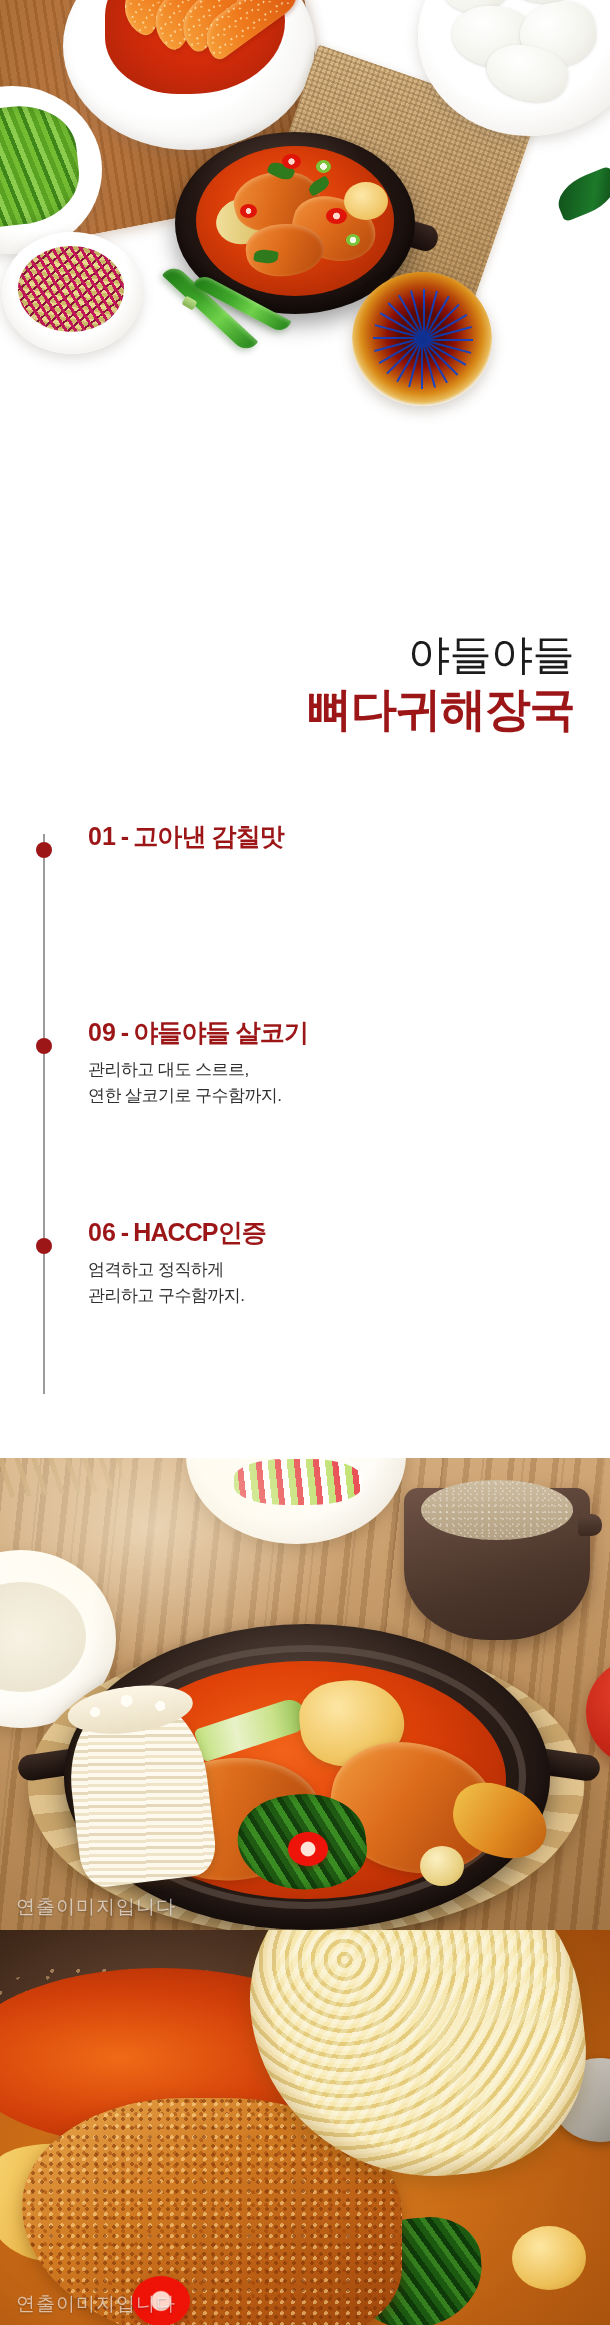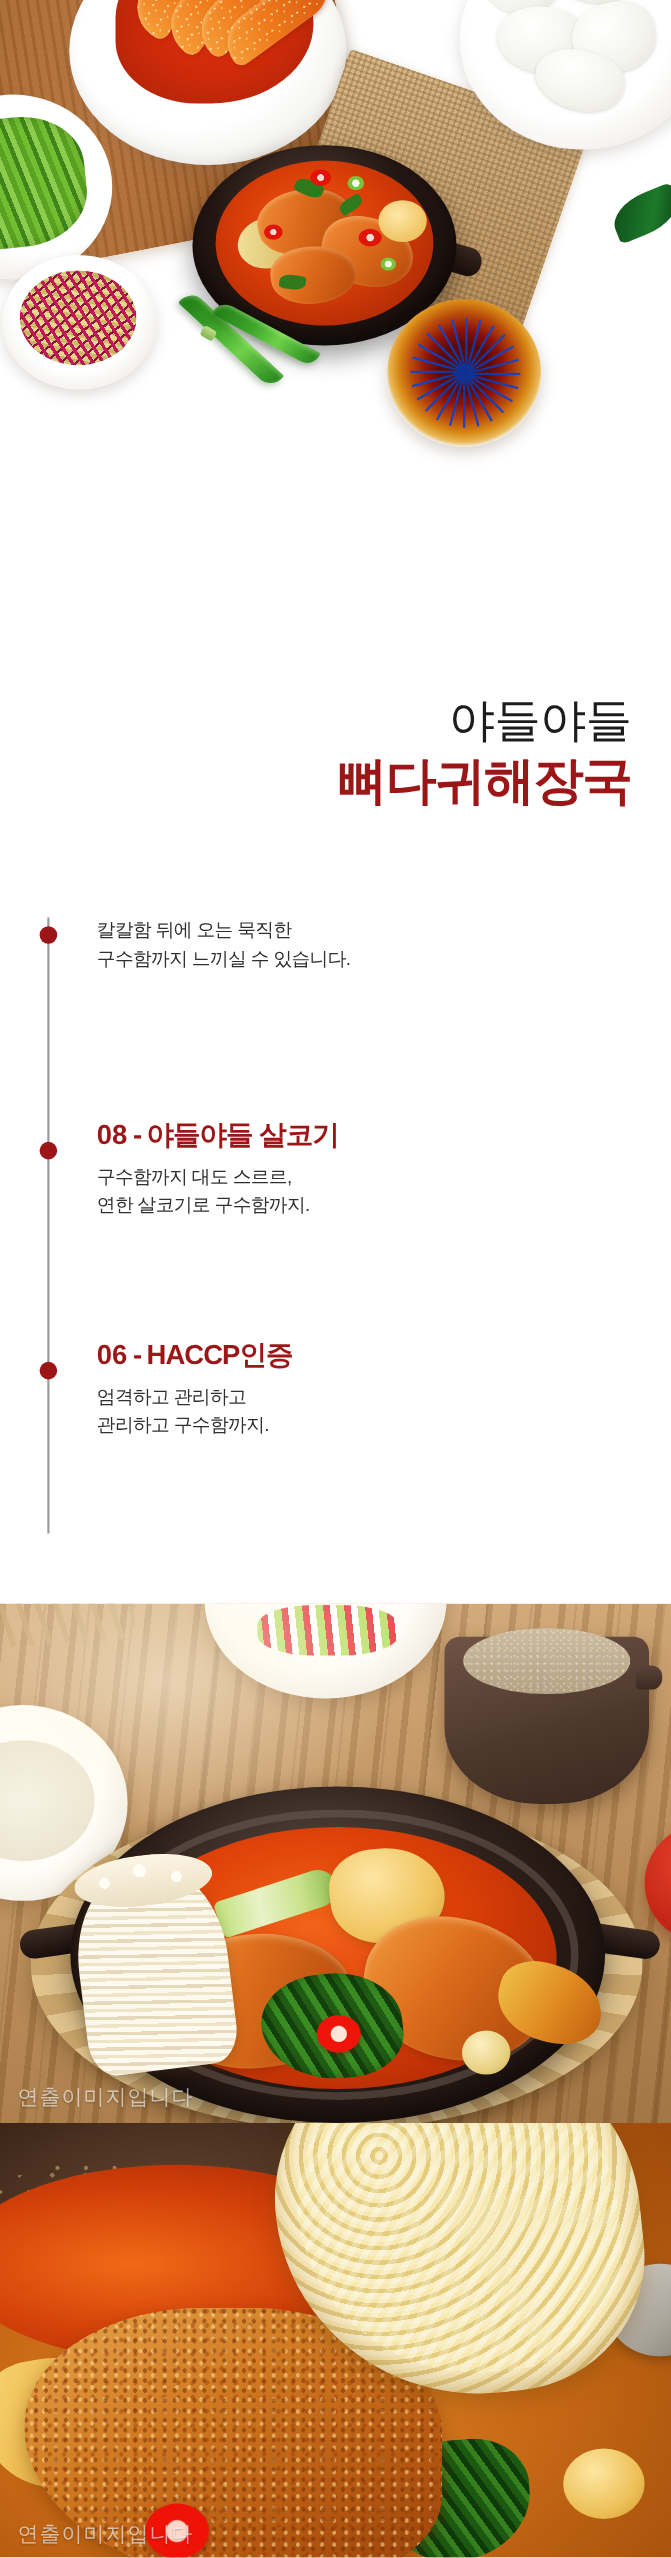--- a/index.html
+++ b/index.html
@@ -624,48 +624,47 @@
     <div class="title-sub">야들야들</div>
     <div class="title-main">뼈다귀해장국</div>
   </div>
 
   <div class="timeline">
     <div class="axis"></div>
 
     <div class="feature" id="feat-0">
       <span class="dot"></span>
       <div class="body">
-        <p>
-          <span>칼칼함 뒤에 오는 묵직한</span><br>
-          <span>구수함까지 느끼실 수 있습니다.</span>
-        </p>
+        <h3>
+          <span class="num">01</span><span class="dash">-</span><span>고아낸 감칠맛</span>
+        </h3>
       </div>
     </div>
 
     <div class="feature" id="feat-1">
       <span class="dot"></span>
       <div class="body">
         <h3>
-          <span class="num">08</span><span class="dash">-</span><span>야들야들 살코기</span>
+          <span class="num">09</span><span class="dash">-</span><span>야들야들 살코기</span>
         </h3>
         <p>
-          <span>구수함까지 대도 스르르,</span><br>
+          <span>관리하고 대도 스르르,</span><br>
           <span>연한 살코기로 구수함까지.</span>
         </p>
       </div>
     </div>
 
     <div class="feature" id="feat-2">
       <span class="dot"></span>
       <div class="body">
         <h3>
           <span class="num">06</span><span class="dash">-</span><span>HACCP인증</span>
         </h3>
         <p>
-          <span>엄격하고 관리하고</span><br>
+          <span>엄격하고 정직하게</span><br>
           <span>관리하고 구수함까지.</span>
         </p>
       </div>
     </div>
   </div>
 
   <div class="photo2">
     <div class="wood"></div>
     <div class="chopsticks"></div>
     <div class="side-bowl sb2">

